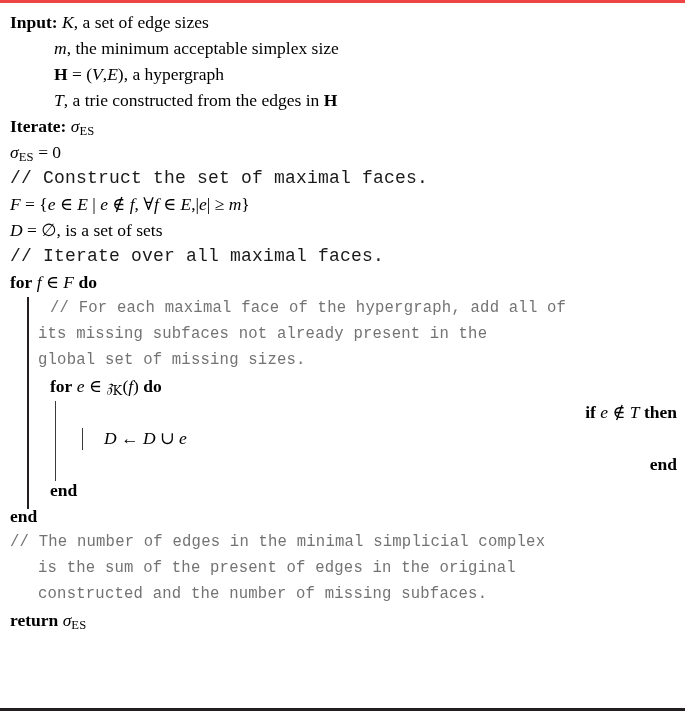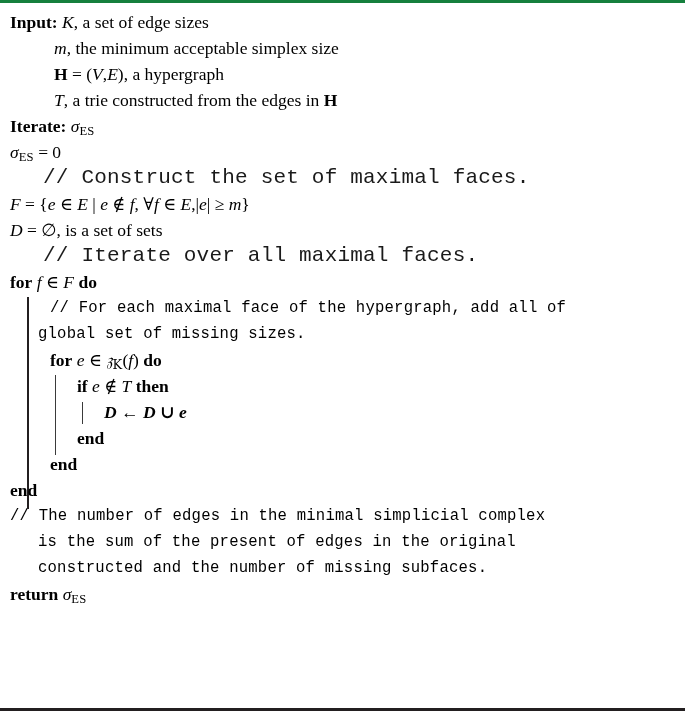--- a/index.html
+++ b/index.html
@@ -13,21 +13,21 @@
     overflow: hidden;
     font-family: "Liberation Serif", "DejaVu Serif", serif;
     color: #000000;
   }
 
   .algorithm-box {
     position: relative;
     width: 685px;
     height: 711px;
     box-sizing: border-box;
-    border-top: 3px solid #15803d;
+    border-top: 3px solid #ef4444;
     border-bottom: 3px solid #231f20;
     padding: 6px 8px 0 10px;
   }
 
   
   .line {
     position: relative;
     display: block;
     white-space: pre;
     line-height: 26px;
@@ -36,24 +36,23 @@
   }
 
   
   .serif {
     font-family: "Liberation Serif", "DejaVu Serif", serif;
     font-size: 17.5px;
   }
   
   .mono {
     font-family: "Liberation Mono", "DejaVu Sans Mono", monospace;
-    font-size: 21px;
+    font-size: 18px;
     letter-spacing: 0.2px;
     color: #1a1a1a;
-    margin-left: 33px;
   }
 
   .kw { font-weight: bold; }
   .it { font-style: italic; }
   .bf-up { font-weight: bold; font-style: normal; }
 
   .sub {
     font-size: 0.72em;
     vertical-align: -0.22em;
     font-style: normal;
@@ -63,32 +62,32 @@
     font-family: "DejaVu Serif", "Liberation Serif", serif;
     font-style: italic;
     font-size: 1.02em;
   }
 
   
   .ind-hang {           
     padding-left: 44px;
   }
   .lvl1 { padding-left: 40px; }
-  .lvl2 { padding-left: 67px; }
-  .lvl3 { padding-left: 94px; font-weight: bold; }
+  .lvl2 { padding-left: 67px; text-align: right; }
+  .lvl3 { padding-left: 94px; }
 
   
   .cmt-wrap {
     display: block;
     white-space: pre;
     line-height: 26px;
     font-family: "Liberation Mono", "DejaVu Sans Mono", monospace;
     font-size: 15.6px;
     letter-spacing: 0.2px;
-    color: #000000;
+    color: #737373;
   }
   .cmt-cont-1 { padding-left: 28px; }
 
   
   .rule {
     position: absolute;
     width: 1.6px;
     background: #231f20;
   }
   .rule.thin { width: 1.3px; background: #3a3a3a; }
@@ -122,20 +121,21 @@
     <div class="line serif"><span class="it">D</span><span> = ∅, is a set of sets</span></div>
 
     <div class="line mono">// Iterate over all maximal faces.</div>
 
     <div class="line serif"><span class="kw">for</span><span> </span><span class="it">f</span><span> ∈ </span><span class="it">F</span><span> </span><span class="kw">do</span></div>
 
     <div class="body-block">
       <div class="rule" style="left:17px; top:2px; height:212px;"></div>
 
       <div class="cmt-wrap lvl1">// For each maximal face of the hypergraph, add all of</div>
+      <div class="cmt-wrap lvl1 cmt-cont-1">its missing subfaces not already present in the</div>
       <div class="cmt-wrap lvl1 cmt-cont-1">global set of missing sizes.</div>
 
       <div class="line serif lvl1"><span class="kw">for</span><span> </span><span class="it">e</span><span> ∈ </span><span class="scriptP">𝔷<span class="sub it">K</span></span><span>(</span><span class="it">f</span><span>) </span><span class="kw">do</span></div>
 
       <div class="body-block">
         <div class="rule thin" style="left:45px; top:2px; height:80px;"></div>
 
         <div class="line serif lvl2"><span class="kw">if</span><span> </span><span class="it">e</span><span> ∉ </span><span class="it">T</span><span> </span><span class="kw">then</span></div>
 
         <div class="body-block">

